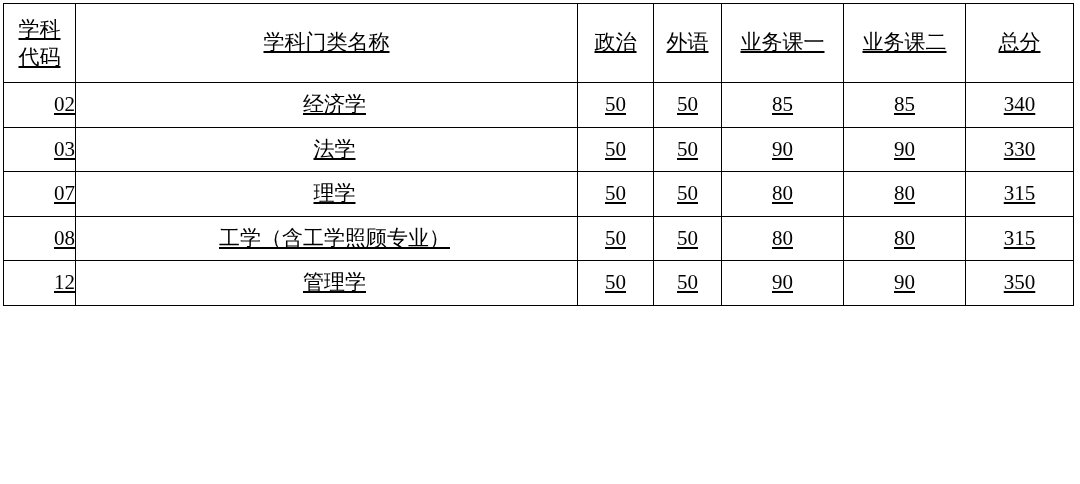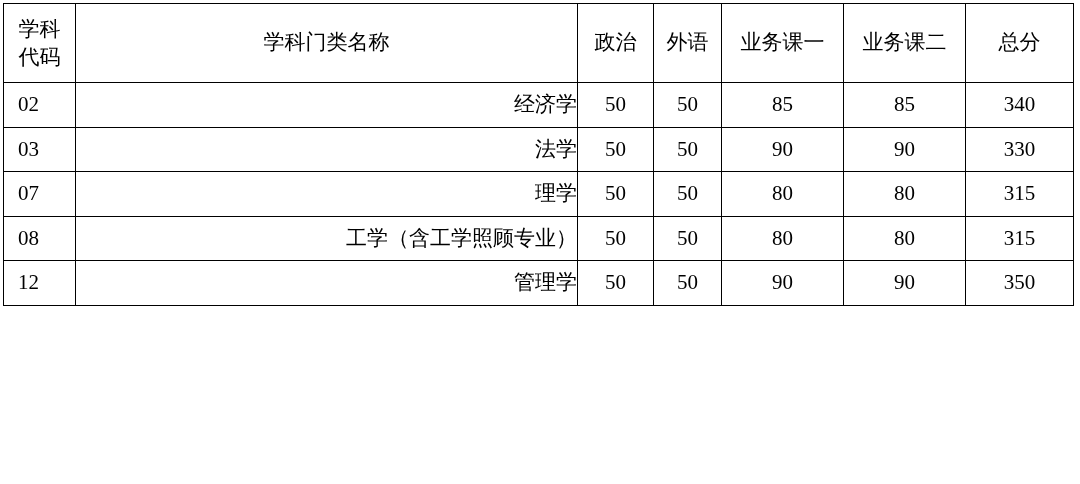--- a/index.html
+++ b/index.html
@@ -18,20 +18,21 @@
     width: 1080px;
     height: 484px;
     box-sizing: border-box;
     background: #fff;
   }
   table.score-table {
     border-collapse: collapse;
     table-layout: fixed;
     width: 856px;
     margin: 3px 0 0 3px;
+    text-decoration: underline;
   }
   table.score-table td,
   table.score-table th {
     border: 1px solid #000000;
     text-align: center;
     vertical-align: middle;
     font-weight: normal;
     font-size: 21px;
     padding: 0;
     line-height: 1.2;
@@ -43,26 +44,26 @@
   thead th.head-code {
     line-height: 1.35;
   }
   tbody td {
     height: 43.5px;
   }
   td.name-cell, th.head-name {
     text-align: center;
   }
   tbody td.name-cell {
-    text-align: right;
+    text-align: center;
     padding-left: 16px;
     font-size: 21px;
   }
   tbody td.code-cell {
-    text-align: left;
+    text-align: right;
     padding-left: 14px;
     font-size: 21px;
   }
   .col-code   { width: 72px; }
   .col-name   { width: 502px; }
   .col-zz     { width: 76px; }
   .col-wy     { width: 68px; }
   .col-yw1    { width: 122px; }
   .col-yw2    { width: 122px; }
   .col-total  { width: 108px; }

